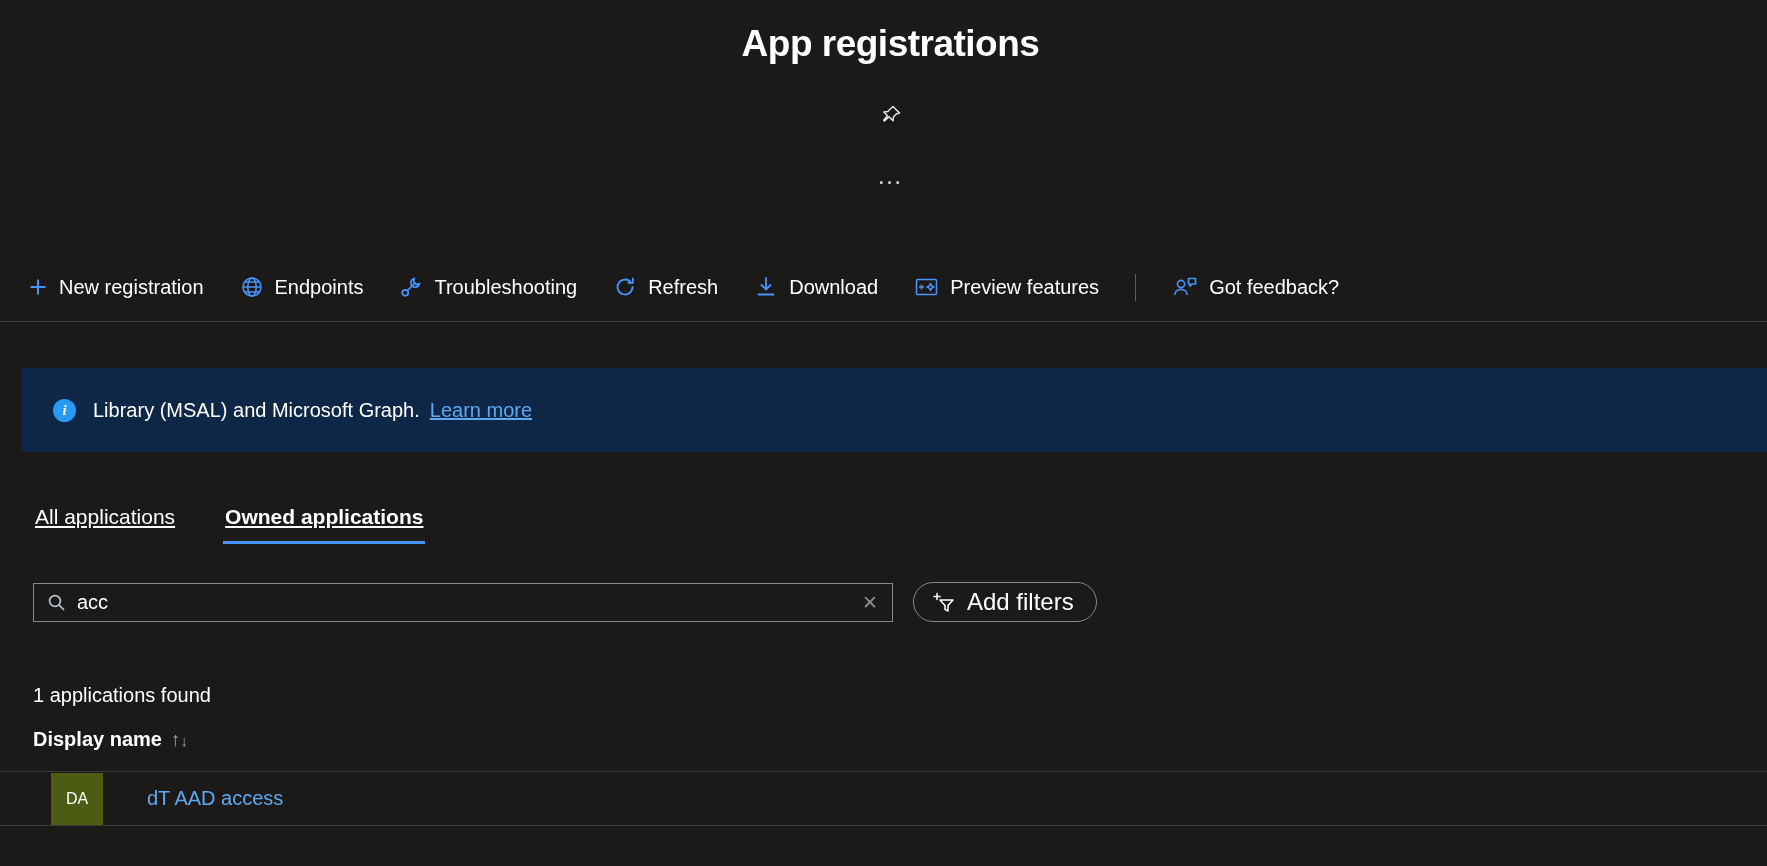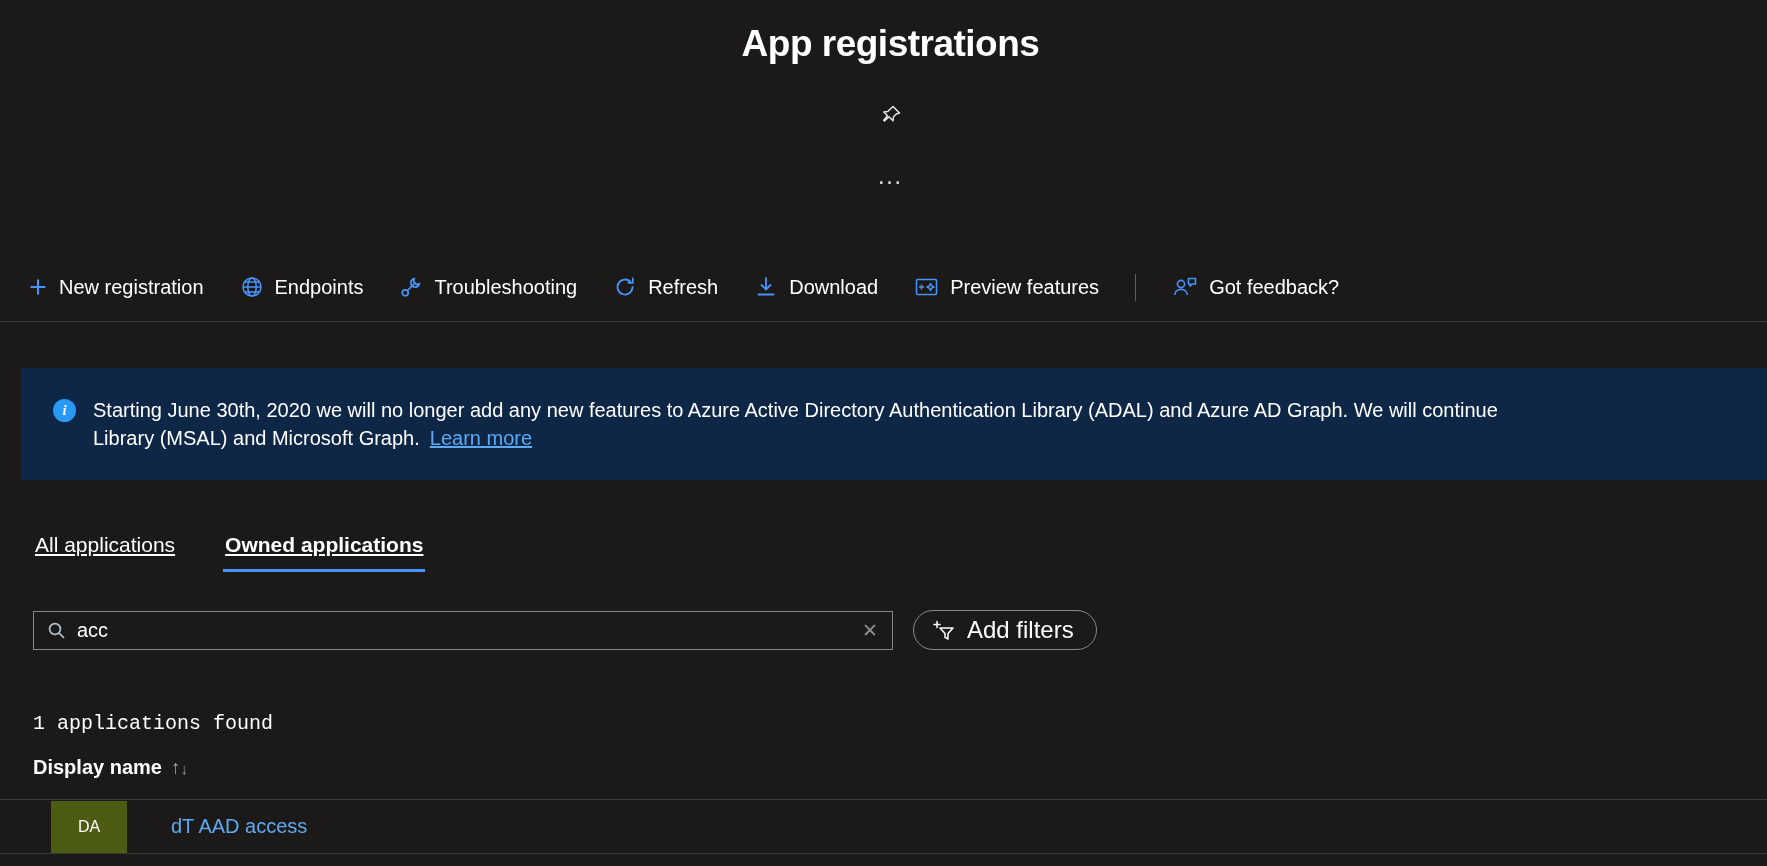--- a/index.html
+++ b/index.html
@@ -42,28 +42,28 @@
   
   .filter-row { display: flex; align-items: center; gap: 20px; padding-left: 33px; margin-top: 38px; }
   .search-box { display: flex; align-items: center; gap: 11px; width: 860px; height: 39px; border: 1px solid var(--border, #8a8886); background: transparent; padding: 0 12px 0 13px; }
   .search-icon { color: #b8c4d0; display: flex; }
   .search-box input { flex: 1; min-width: 0; background: transparent; border: none; outline: none; color: var(--text, #fff); font-size: 20px; font-family: inherit; }
   .clear-btn { background: none; border: none; color: #8f8d8b; font-size: 19px; line-height: 19px; padding: 0 2px; }
   .add-filters { display: flex; align-items: center; gap: 10px; height: 40px; padding: 0 22px 0 18px; border: 1px solid var(--border, #8a8886); border-radius: 21px; background: transparent; color: var(--text, #fff); font-size: 24px; }
   .add-filters svg { color: #ffffff; display: block; }
 
   
-  .count { padding-left: 33px; margin-top: 62px; font-size: 20px; line-height: 23px; font-family: Liberation Mono, monospace; }
+  .count { padding-left: 33px; margin-top: 62px; font-size: 20px; line-height: 23px; }
   .col-header { padding-left: 33px; margin-top: 21px; font-size: 20px; font-weight: 700; display: flex; align-items: baseline; gap: 9px; cursor: pointer; width: max-content; }
   .sort-icons { color: var(--muted, #a19f9d); font-weight: 400; }
   .sort-up { font-size: 19px; }
   .sort-down { font-size: 15px; }
   .table { margin-top: 20px; border-top: 1px solid var(--divider, #3b3a39); }
   .row { display: flex; align-items: center; height: 54px; padding-left: 51px; gap: 20px; border-bottom: 1px solid var(--divider, #3b3a39); cursor: pointer; }
-  .avatar { width: 76px; height: 52px; flex: 0 0 auto; display: flex; align-items: center; justify-content: center; font-size: 16px; color: #fff; }
+  .avatar { width: 52px; height: 52px; flex: 0 0 auto; display: flex; align-items: center; justify-content: center; font-size: 16px; color: #fff; }
   .row-link { color: var(--link, #5ea9f0); font-size: 20px; text-decoration: none; cursor: pointer; margin-left: 24px; }
 </style>
 </head>
 <body>
 
 <div class="header">
   <h1 class="page-title">App registrations</h1>
   <button class="icon-btn" aria-label="pin">
     <span>
       <svg width="22" height="22" viewBox="0 0 22 22" fill="none" stroke="currentColor" stroke-width="1.5" stroke-linejoin="round">
@@ -151,21 +151,20 @@
     </span>
     <span>Got feedback?</span>
   </button>
 </div>
 
 <hr class="rule">
 
 <div class="banner">
   <span class="info-icon">i</span>
   <div class="banner-text">
-    <div class="banner-line1">Starting June 30th, 2020 we will no longer add any new features to Azure Active Directory Authentication Library (ADAL) and Azure AD Graph. We will continue</div>
     <div class="banner-line2"><span>Library (MSAL) and Microsoft Graph.</span><a class="learn-more">Learn more</a></div>
   </div>
 </div>
 
 <div class="tabs">
   <button class="tab">All applications</button>
   <button class="tab selected">Owned applications</button>
 </div>
 
 <div class="filter-row">

